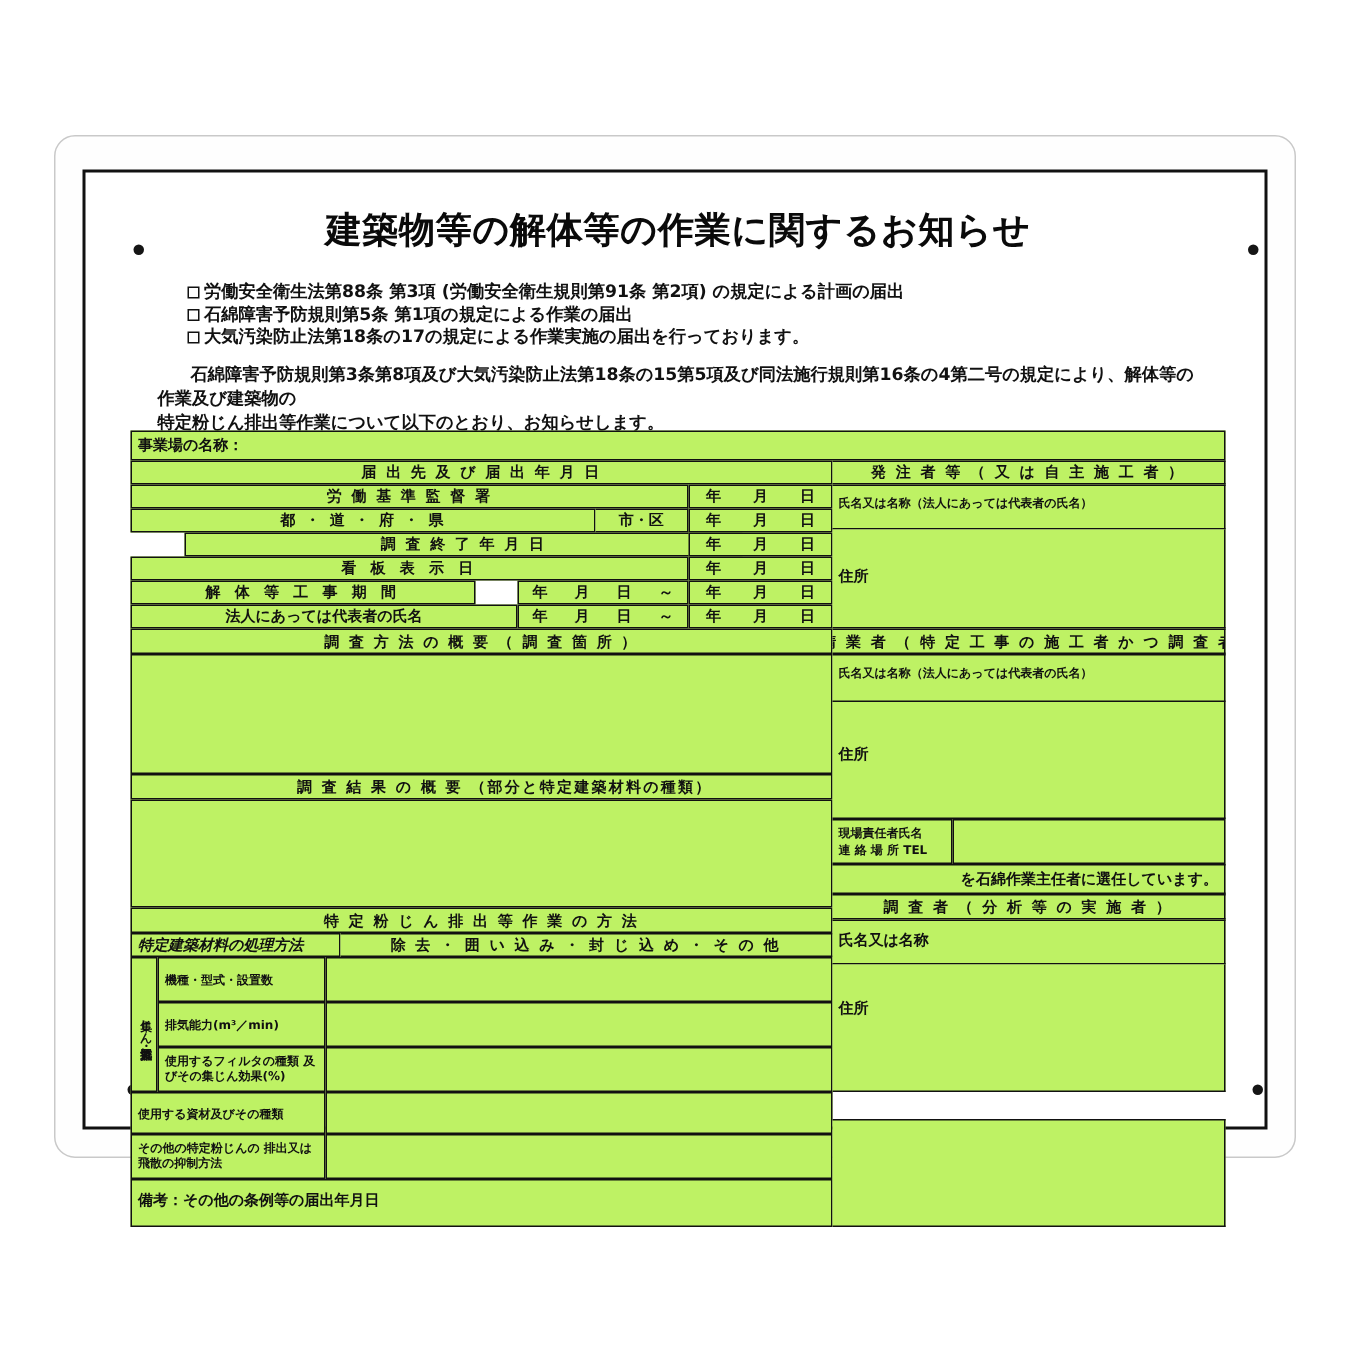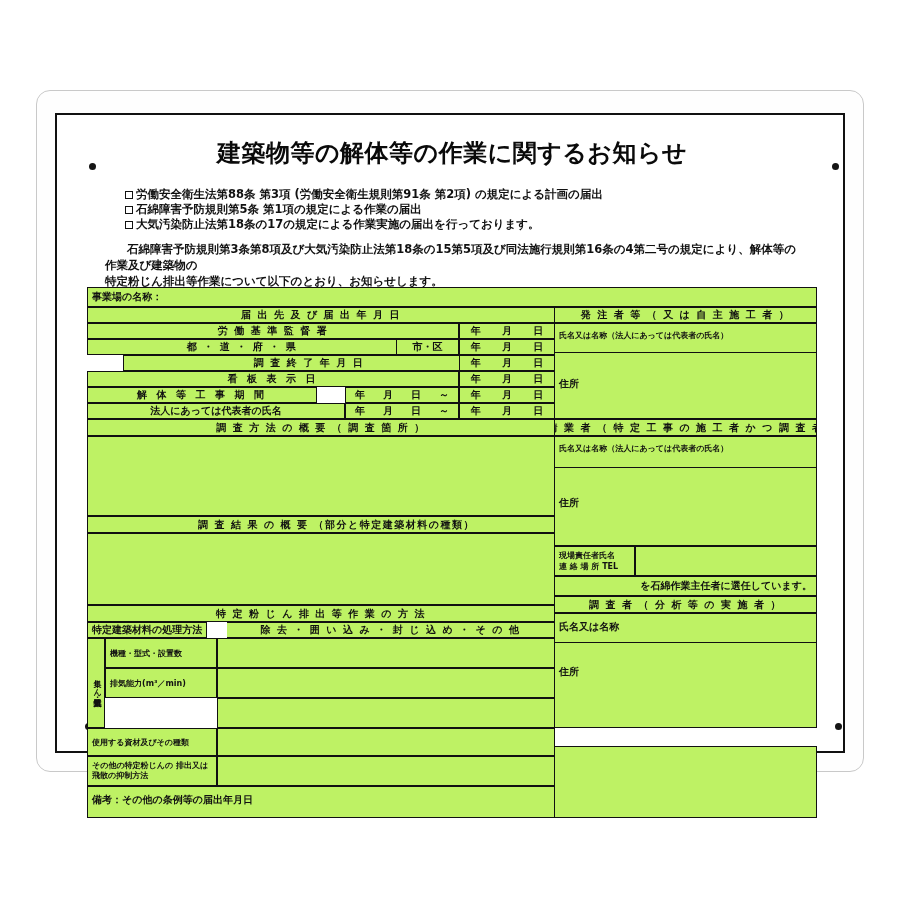--- a/index.html
+++ b/index.html
@@ -202,31 +202,33 @@
       </div>
     </div>
 
     <div class="cell c-center sp2" style="left:30px;top:304px;width:468px;height:17px;">調 査 方 法 の 概 要 （ 調 査 箇 所 ）</div>
     <div class="cell" style="left:30px;top:321px;width:468px;height:80px;"></div>
 
     <div class="cell c-center sp2" style="left:30px;top:401px;width:468px;height:17px;padding-left:35px;">調 査 結 果 の 概 要 （部分と特定建築材料の種類）</div>
     <div class="cell" style="left:30px;top:418px;width:468px;height:72px;"></div>
 
     <div class="cell c-center sp2" style="left:30px;top:490px;width:468px;height:17px;">特 定 粉 じ ん 排 出 等 作 業 の 方 法</div>
-    <div class="cell c-left" style="left:30px;top:507px;width:120px;height:16px;">特定建築材料の処理方法</div>
+    <div class="cell c-left" style="left:30px;top:507px;width:140px;height:16px;font-style:italic;">特定建築材料の処理方法</div>
     <div class="cell c-center sp2" style="left:170px;top:507px;width:328px;height:16px;border-left:none;">除 去 ・ 囲 い 込 み ・ 封 じ 込 め ・ そ の 他</div>
 
     <div class="cell vert" style="left:30px;top:523px;width:18px;height:90px;">集じん・排気装置</div>
 
     <div class="cell c-left xs" style="left:48px;top:523px;width:112px;height:30px;">機種・型式・設置数</div>
     <div class="cell" style="left:160px;top:523px;width:338px;height:30px;"></div>
 
     <div class="cell c-left xs" style="left:48px;top:553px;width:112px;height:30px;">排気能力(m³／min)</div>
     <div class="cell" style="left:160px;top:553px;width:338px;height:30px;"></div>
 
+    <div class="cell c-left xs wrap" style="left:48px;top:583px;width:112px;height:30px;">使用するフィルタの種類
+及びその集じん効果(%)</div>
     <div class="cell" style="left:160px;top:583px;width:338px;height:30px;"></div>
 
     <div class="cell c-left xs" style="left:30px;top:613px;width:130px;height:28px;">使用する資材及びその種類</div>
     <div class="cell" style="left:160px;top:613px;width:338px;height:28px;"></div>
 
     <div class="cell c-left xs wrap" style="left:30px;top:641px;width:130px;height:30px;">その他の特定粉じんの
 排出又は飛散の抑制方法</div>
     <div class="cell" style="left:160px;top:641px;width:338px;height:30px;"></div>
 
     <div class="cell c-top c-left" style="left:30px;top:671px;width:468px;height:32px;">

